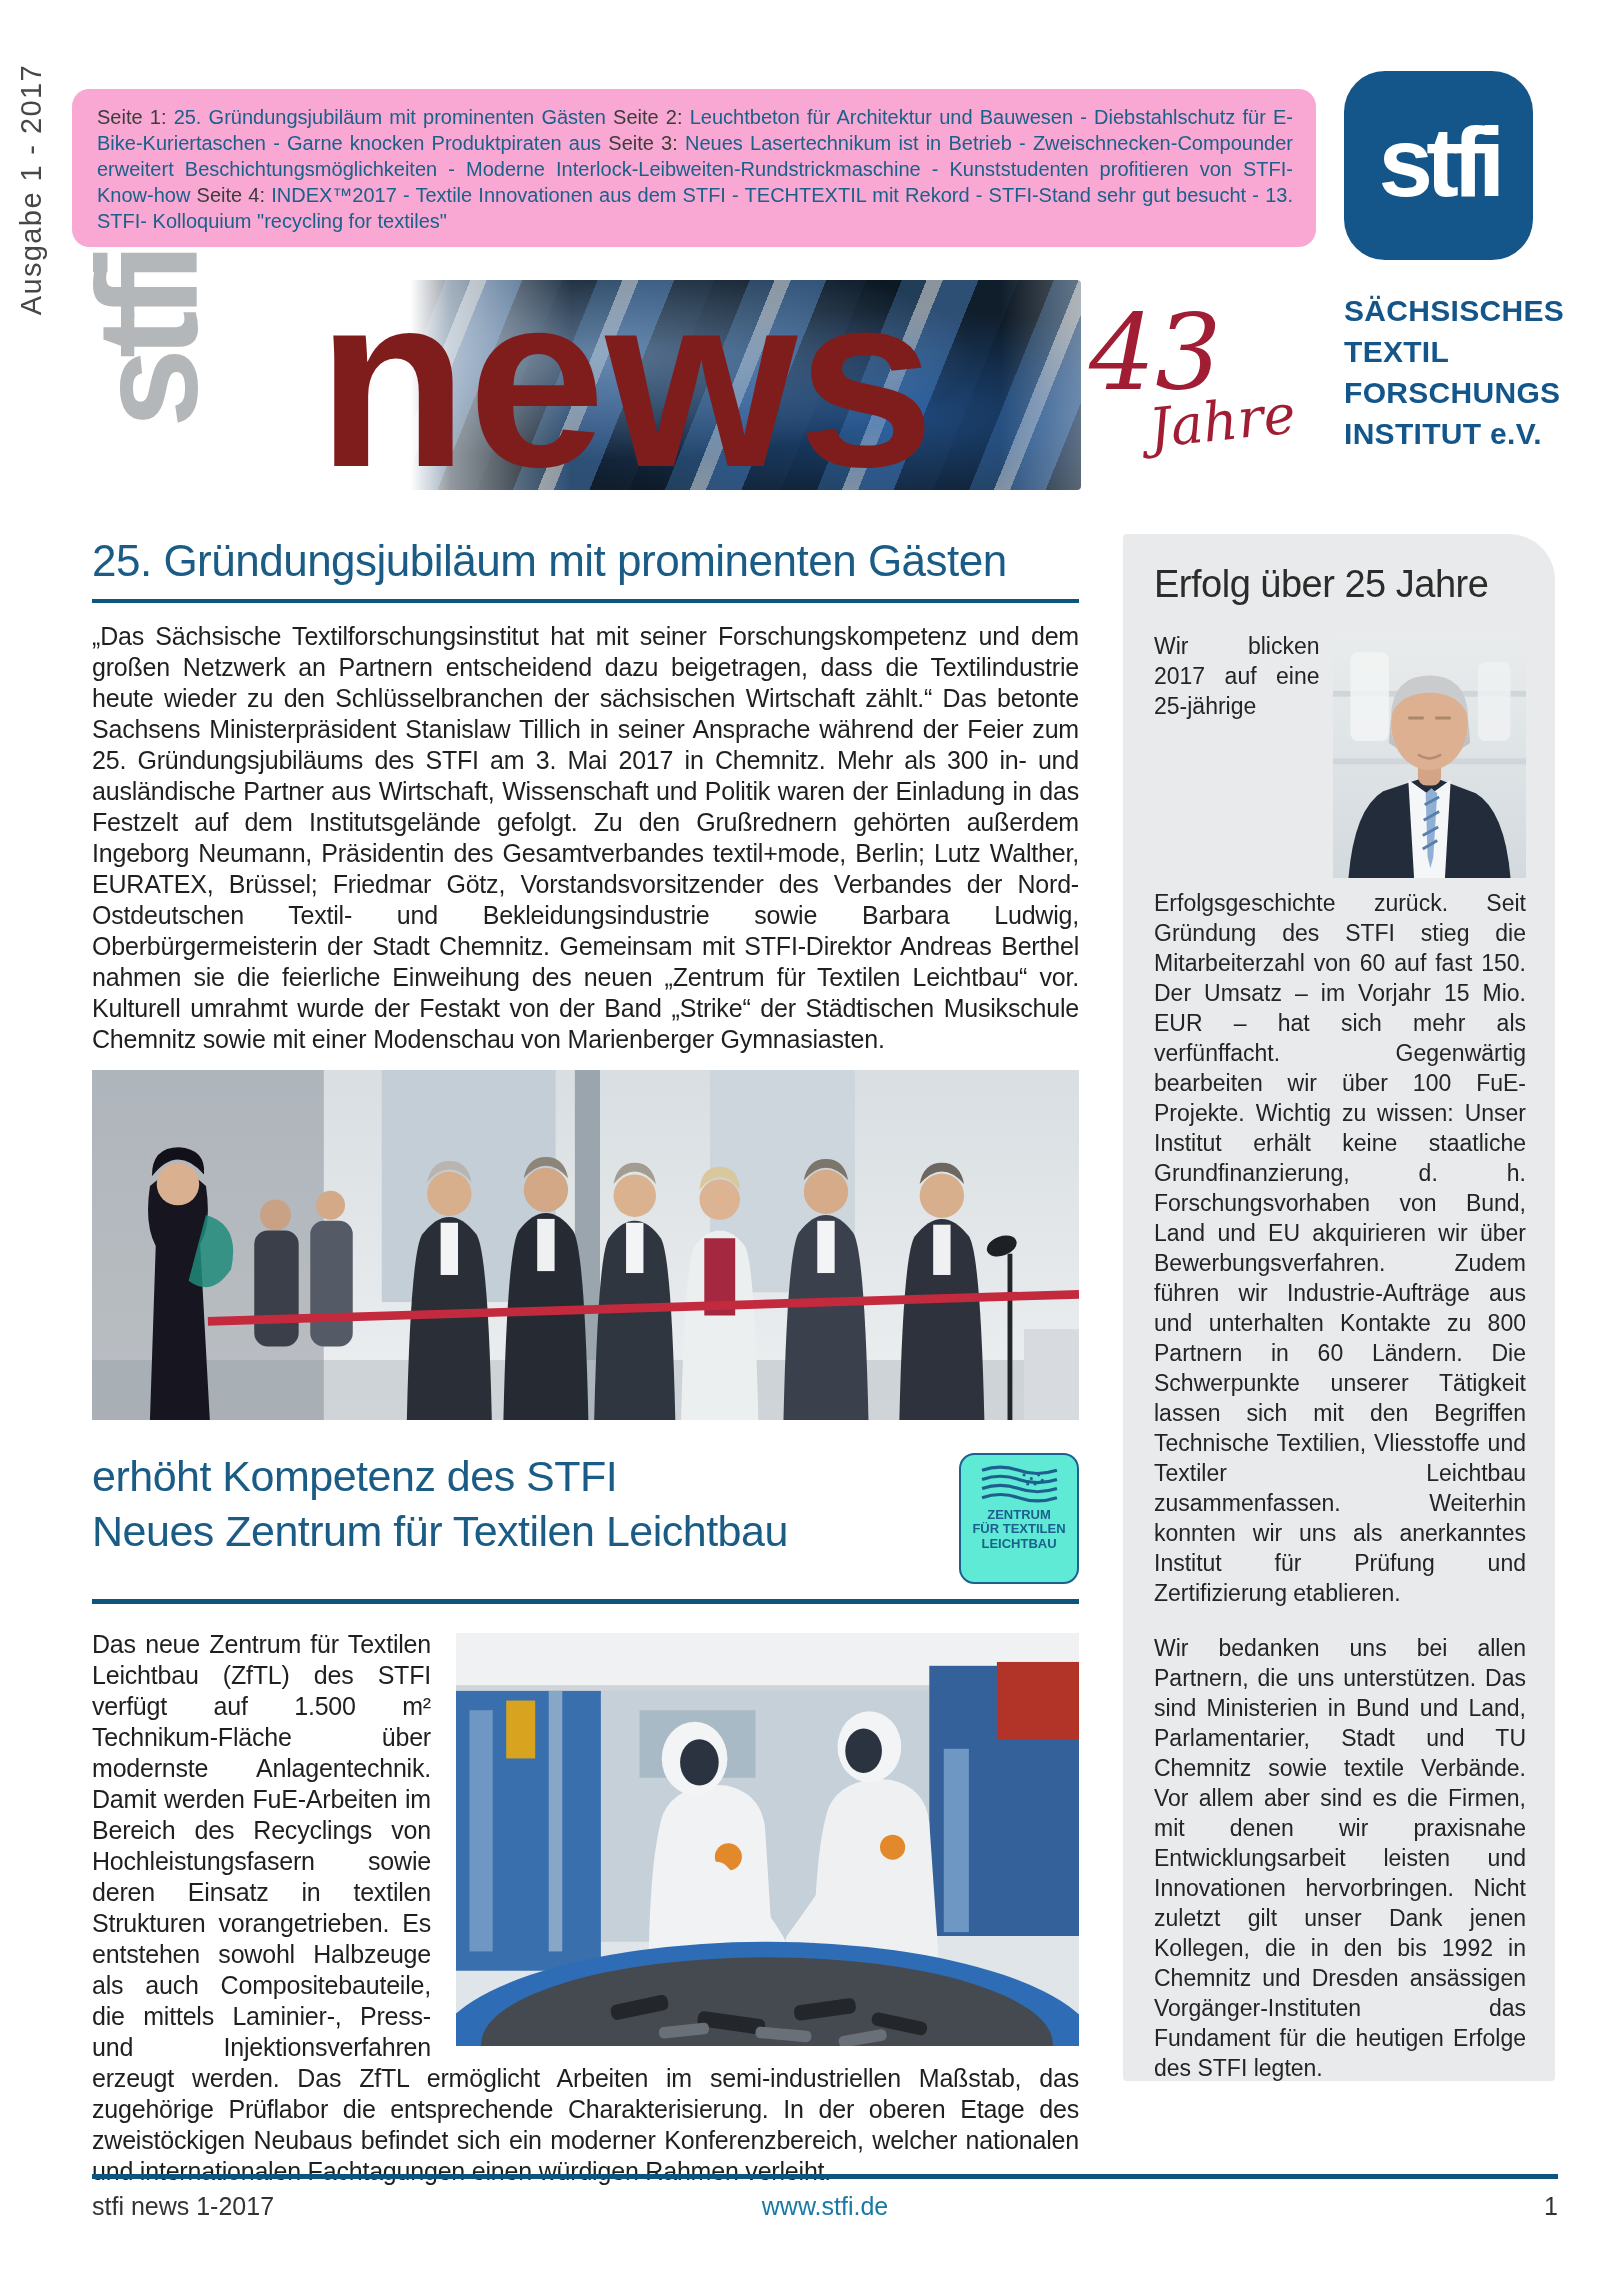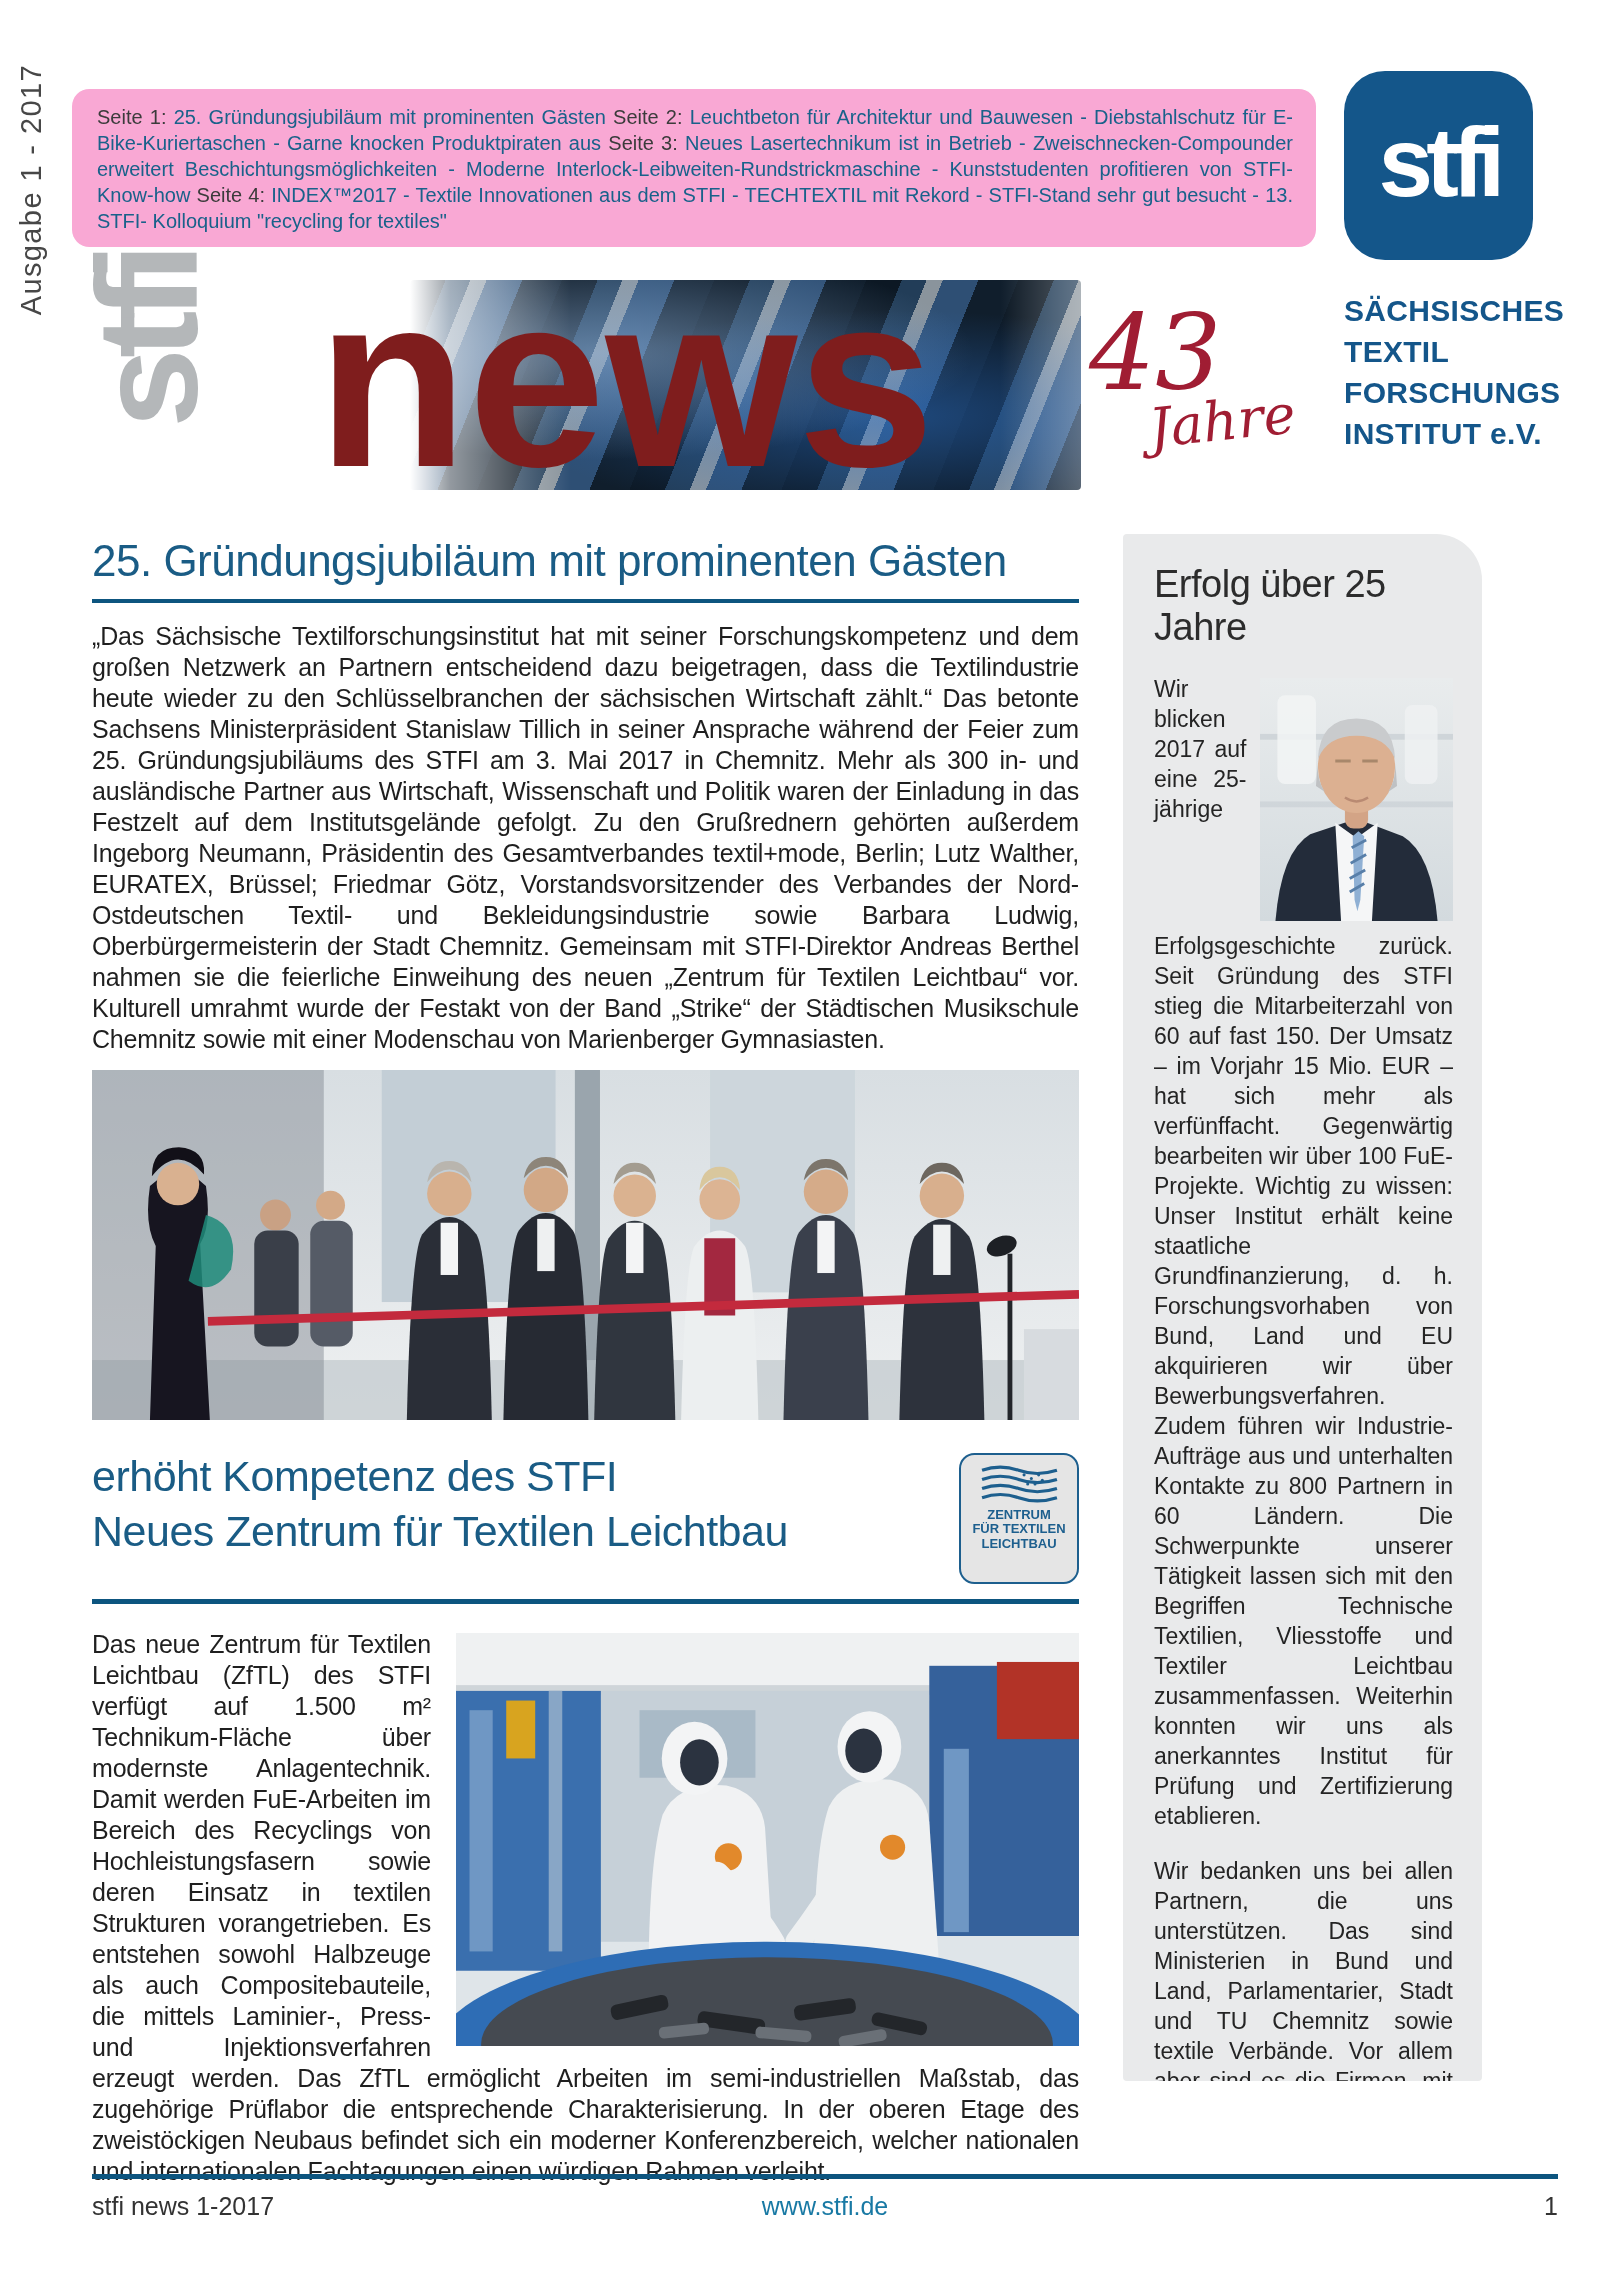--- a/index.html
+++ b/index.html
@@ -82,30 +82,30 @@
     font-size: 25px; line-height: 31px; text-align: justify; color: #1f1f1f;
     letter-spacing: -0.2px;
   }
   .a1-body { margin-top: 17.4px; }
   .photo-frame { overflow: hidden; }
   .photo1 { margin-top: 15.4px; width: 987px; height: 350px; }
   .a2-head { margin-top: 29px; display: flex; justify-content: space-between; align-items: flex-start; }
   .a2-titles { font-size: 43px; line-height: 55px; }
   .zftl-logo {
     width: 120px; height: 131px; border: 2.9px solid #1d5f8e; border-radius: 15.4px;
-    background: #e5e5e5; margin-top: 3.9px; padding-top: 7.7px;
+    background: #5eead4; margin-top: 3.9px; padding-top: 7.7px;
     display: flex; flex-direction: column; align-items: center; flex: none;
   }
   .zftl-text { font-size: 13px; font-weight: 700; color: #1d5f8e; text-align: center; line-height: 14.5px; margin-top: 2.9px; }
   .rule2 { margin-top: 15.4px; }
   .a2-body { margin-top: 25px; }
   .photo2 { float: right; width: 623px; height: 413px; margin: 3.9px 0 9.7px 25px; }
   
   .sidebar {
-    position: absolute; left: 1123px; top: 534px; width: 359px; height: 1547px;
+    position: absolute; left: 1123px; top: 534px; width: 432px; height: 1547px;
     background: #e9eaeb; border-radius: 3.9px 46px 3.9px 3.9px;
     padding: 29px 29px 27px 31px; overflow: hidden;
   }
   .sb-title { font-size: 38px; color: #2c2c2c; font-weight: 400; letter-spacing: -0.5px; margin-bottom: 25px; }
   .portrait { float: right; width: 193px; height: 243px; margin: 3.9px 0 9.7px 13.5px; }
   .sb-p { font-size: 23px; line-height: 30px; text-align: justify; color: #242424; }
   .sb-p2 { margin-top: 25px; }
   
   .footer { position: absolute; left: 92px; top: 2174px; width: 1466px; }
   .footer-row { display: flex; margin-top: 13.5px; font-size: 25px; color: #333; }

